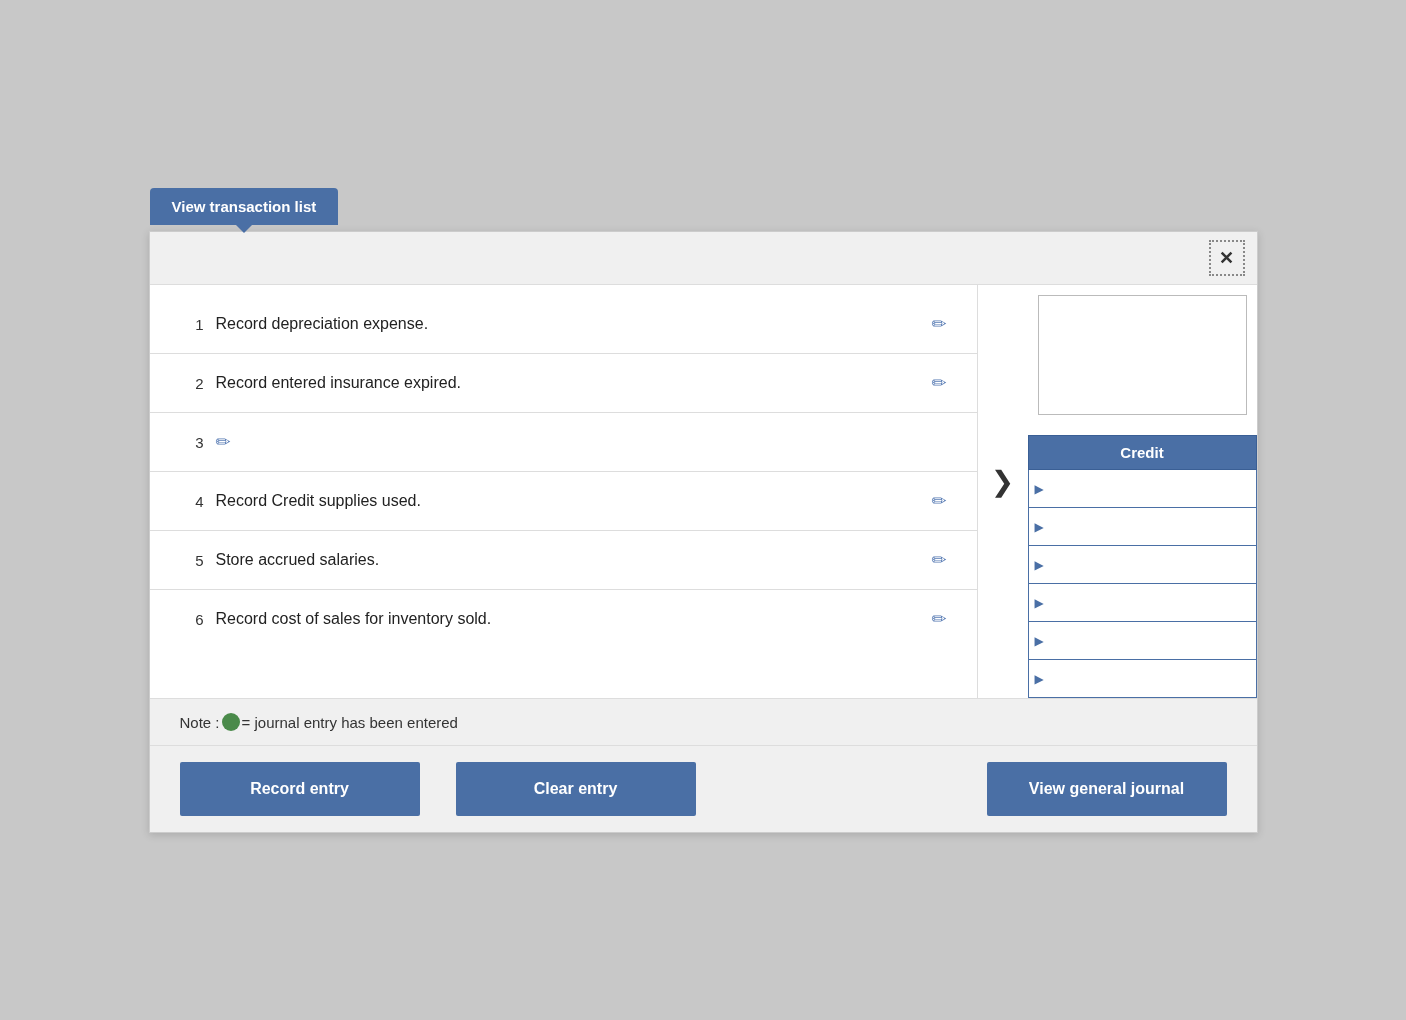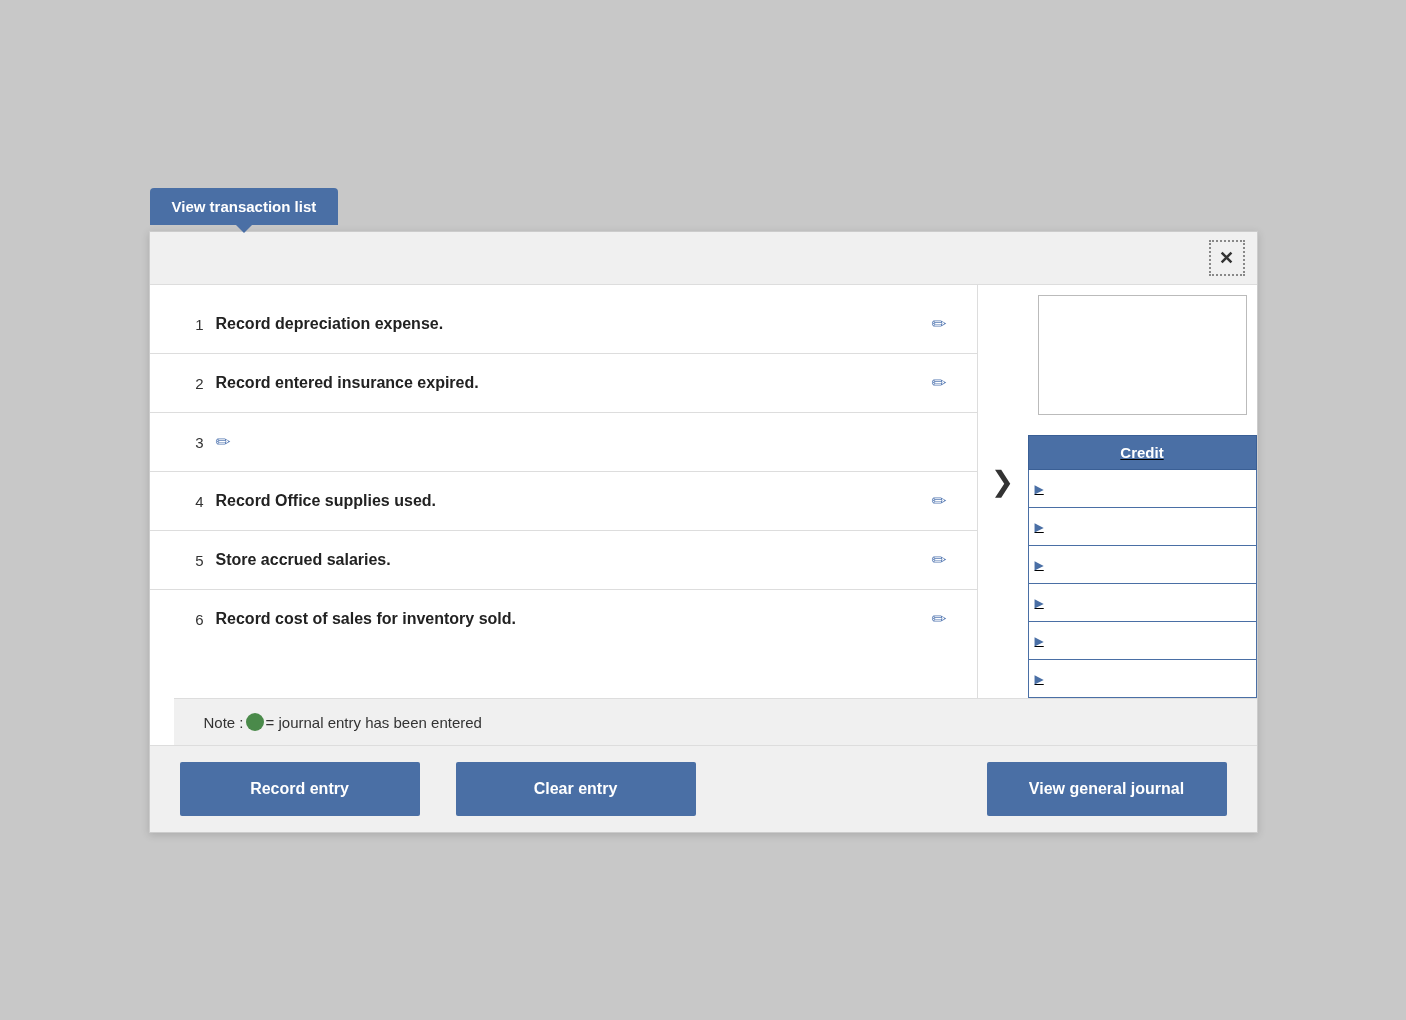--- a/index.html
+++ b/index.html
@@ -101,21 +101,20 @@
       text-align: right;
       color: #333;
       font-size: 15px;
       flex-shrink: 0;
     }
 
     .row-label {
       flex: 1;
       font-size: 16px;
       color: #222;
-      font-weight: bold;
     }
 
     .edit-icon {
       color: #5a7db5;
       font-size: 18px;
       cursor: pointer;
       flex-shrink: 0;
     }
 
     
@@ -191,21 +190,20 @@
     
     .note-bar {
       background: #f0f0f0;
       padding: 14px 30px;
       border-top: 1px solid #ddd;
       display: flex;
       align-items: center;
       gap: 2px;
       font-size: 15px;
       color: #333;
-      margin-left: 24px;
     }
 
     .green-dot {
       width: 18px;
       height: 18px;
       border-radius: 50%;
       background: #4a8a4a;
       display: inline-block;
       flex-shrink: 0;
     }
@@ -247,21 +245,20 @@
       display: flex;
       align-items: flex-start;
       justify-content: center;
       padding-top: 120px;
     }
 
     .right-content-col {
       flex: 1;
       display: flex;
       flex-direction: column;
-      text-decoration: underline;
     }
   </style>
 </head>
 <body>
 
 <div style="position:relative; margin-top:44px;">
   <div class="main-container">
 
     <div class="view-transaction-tab">View transaction list</div>
 
@@ -285,21 +282,21 @@
       <span class="row-number">2</span>
       <span class="row-label">Record entered insurance expired.</span>
       <span class="edit-icon">✏</span>
     </div>
             <div class="transaction-row">
       <span class="row-number">3</span>
       <span class="edit-icon">✏</span>
     </div>
             <div class="transaction-row">
       <span class="row-number">4</span>
-      <span class="row-label">Record Office supplies used.</span>
+      <span class="row-label">Record Credit supplies used.</span>
       <span class="edit-icon">✏</span>
     </div>
             <div class="transaction-row">
       <span class="row-number">5</span>
       <span class="row-label">Store accrued salaries.</span>
       <span class="edit-icon">✏</span>
     </div>
             <div class="transaction-row">
       <span class="row-number">6</span>
       <span class="row-label">Record cost of sales for inventory sold.</span>

